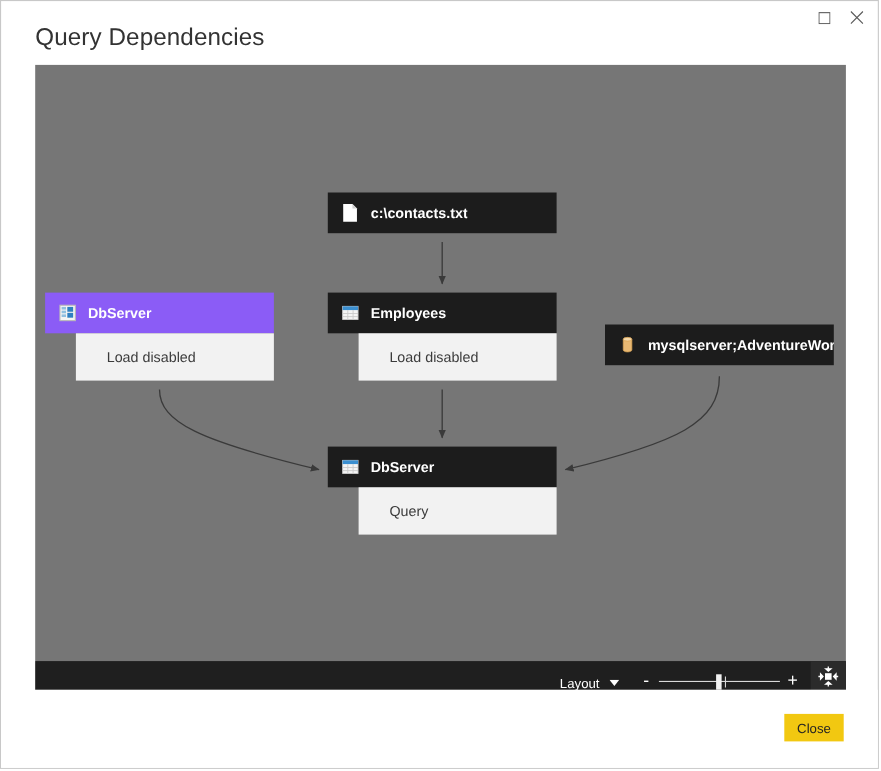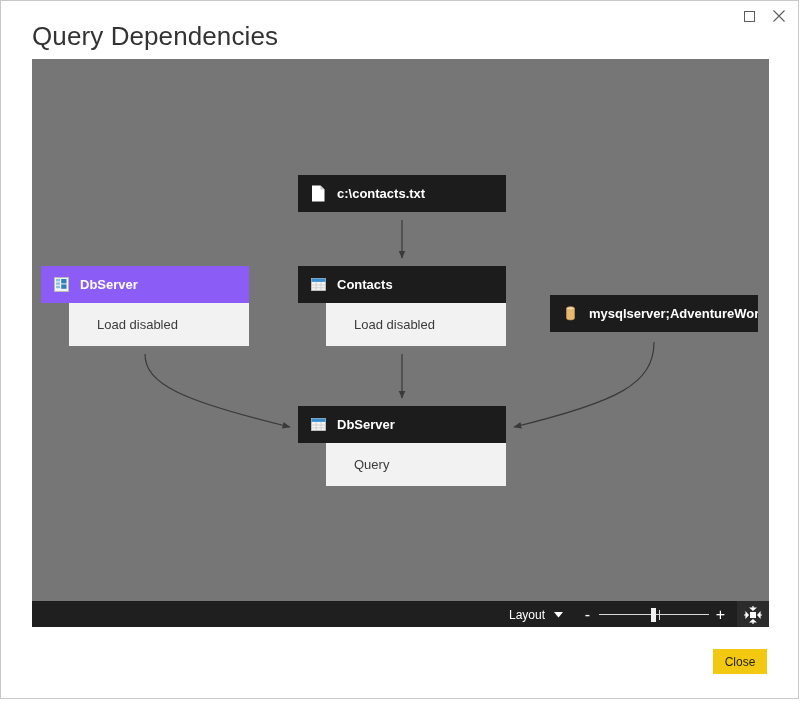--- a/index.html
+++ b/index.html
@@ -29,21 +29,21 @@
   #titlebar {
     position: absolute;
     left: 0; top: 0;
     width: 100%;
     height: 58px;
   }
   #dialog-title {
     position: absolute;
     left: 31px;
     top: 20px;
-    font-size: 26px;
+    font-size: 22px;
     font-weight: 300;
     color: #333333;
     letter-spacing: 0.1px;
     white-space: nowrap;
   }
   .winbtn {
     position: absolute;
     top: 2px;
     width: 30px;
     height: 26px;
@@ -119,21 +119,21 @@
 
   
   #toolbar {
     position: absolute;
     left: 0;
     bottom: 0;
     width: 737px;
     height: 27px;
     background: #1f1f1f;
     display: flex;
-    align-items: center;
+    align-items: flex-end;
     justify-content: flex-end;
   }
   #layout-btn {
     display: flex;
     align-items: center;
     color: #ffffff;
     font-size: 12px;
     margin-right: 18px;
     cursor: default;
   }
@@ -284,21 +284,21 @@
       <div class="node-body">Load disabled</div>
     </div>
 
     <div class="node" id="node-contacts" style="left:266px; top:207px;">
       <div class="node-header">
         <svg class="node-icon" viewBox="0 0 17 17">
           <rect x="1.5" y="2.5" width="14" height="12" fill="#f4f4f4" stroke="#c9c9c9" stroke-width="0.8"></rect>
           <rect x="1.5" y="2.5" width="14" height="3.4" fill="#3b8fd0"></rect>
           <path d="M6.2,5.9 L6.2,14.5 M11,5.9 L11,14.5 M1.5,9.0 L15.5,9.0 M1.5,11.8 L15.5,11.8" stroke="#c9c9c9" stroke-width="0.8" fill="none"></path>
         </svg>
-        <span class="node-title">Contacts</span>
+        <span class="node-title">Employees</span>
       </div>
       <div class="node-body">Load disabled</div>
     </div>
 
     <div class="node" id="node-mysqlserver" style="left:518px; top:236px;">
       <div class="node-header">
         <svg class="node-icon" viewBox="0 0 17 17">
           <path d="M4.6,3.4 L4.6,13.2 C4.6,14.2 6.4,14.9 8.5,14.9 C10.6,14.9 12.4,14.2 12.4,13.2 L12.4,3.4 Z" fill="#e8b873"></path>
           <ellipse cx="8.5" cy="3.4" rx="3.9" ry="1.7" fill="#f5d7a8"></ellipse>
           <ellipse cx="8.5" cy="3.4" rx="3.9" ry="1.7" fill="none" stroke="#d9a454" stroke-width="0.7"></ellipse>

